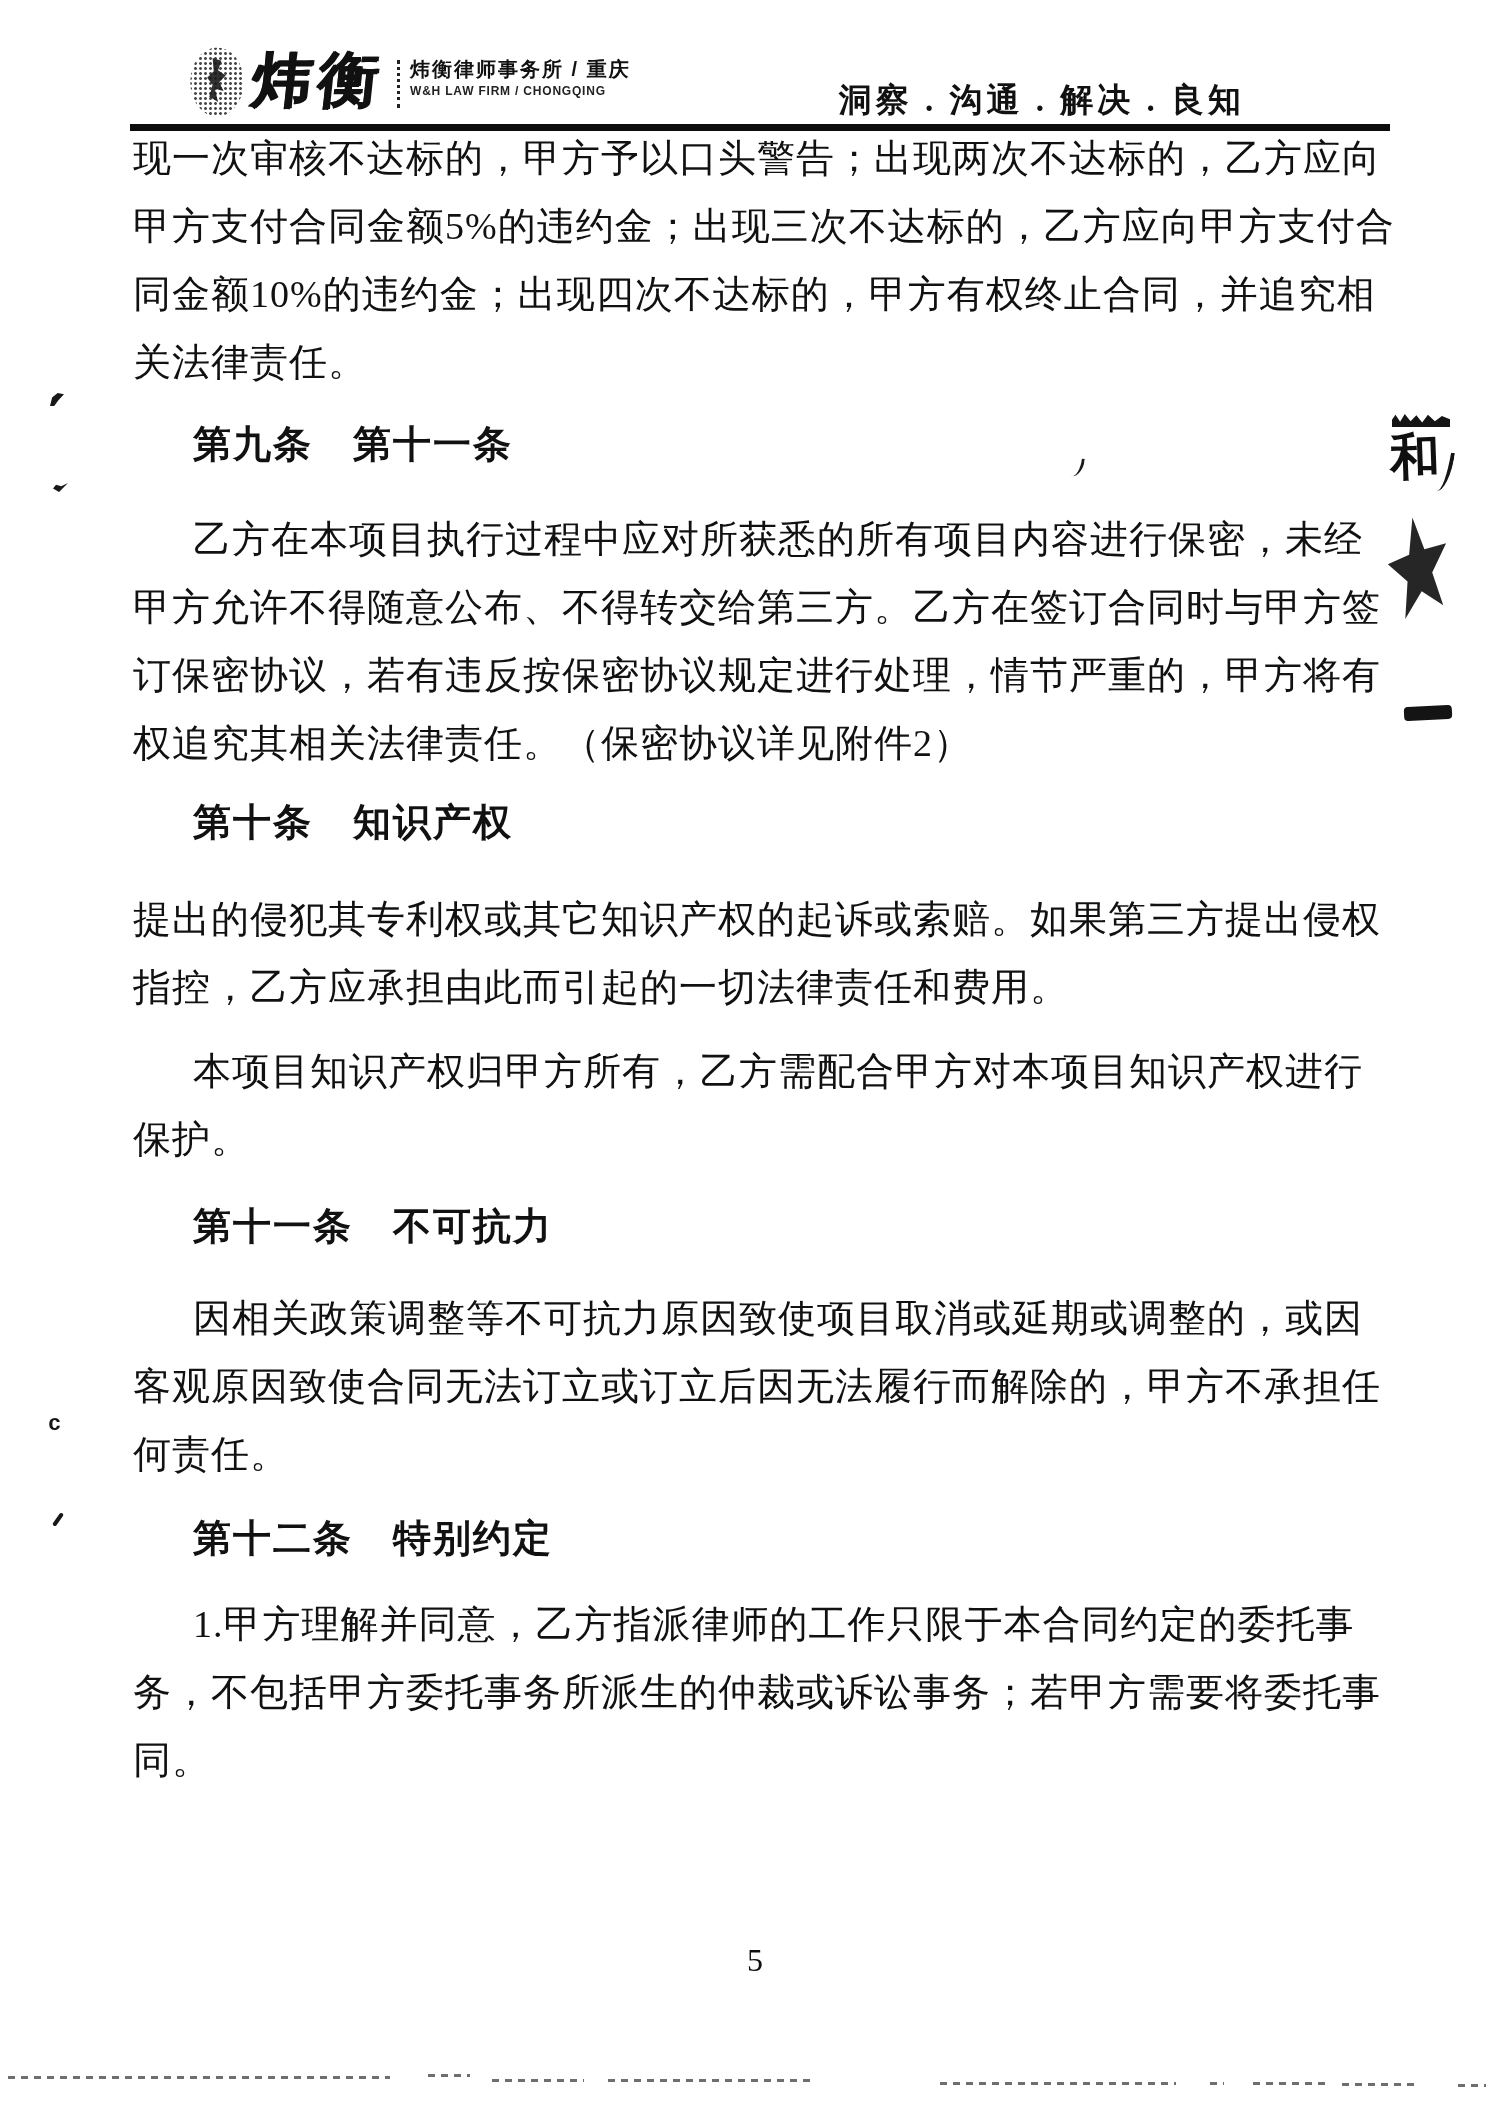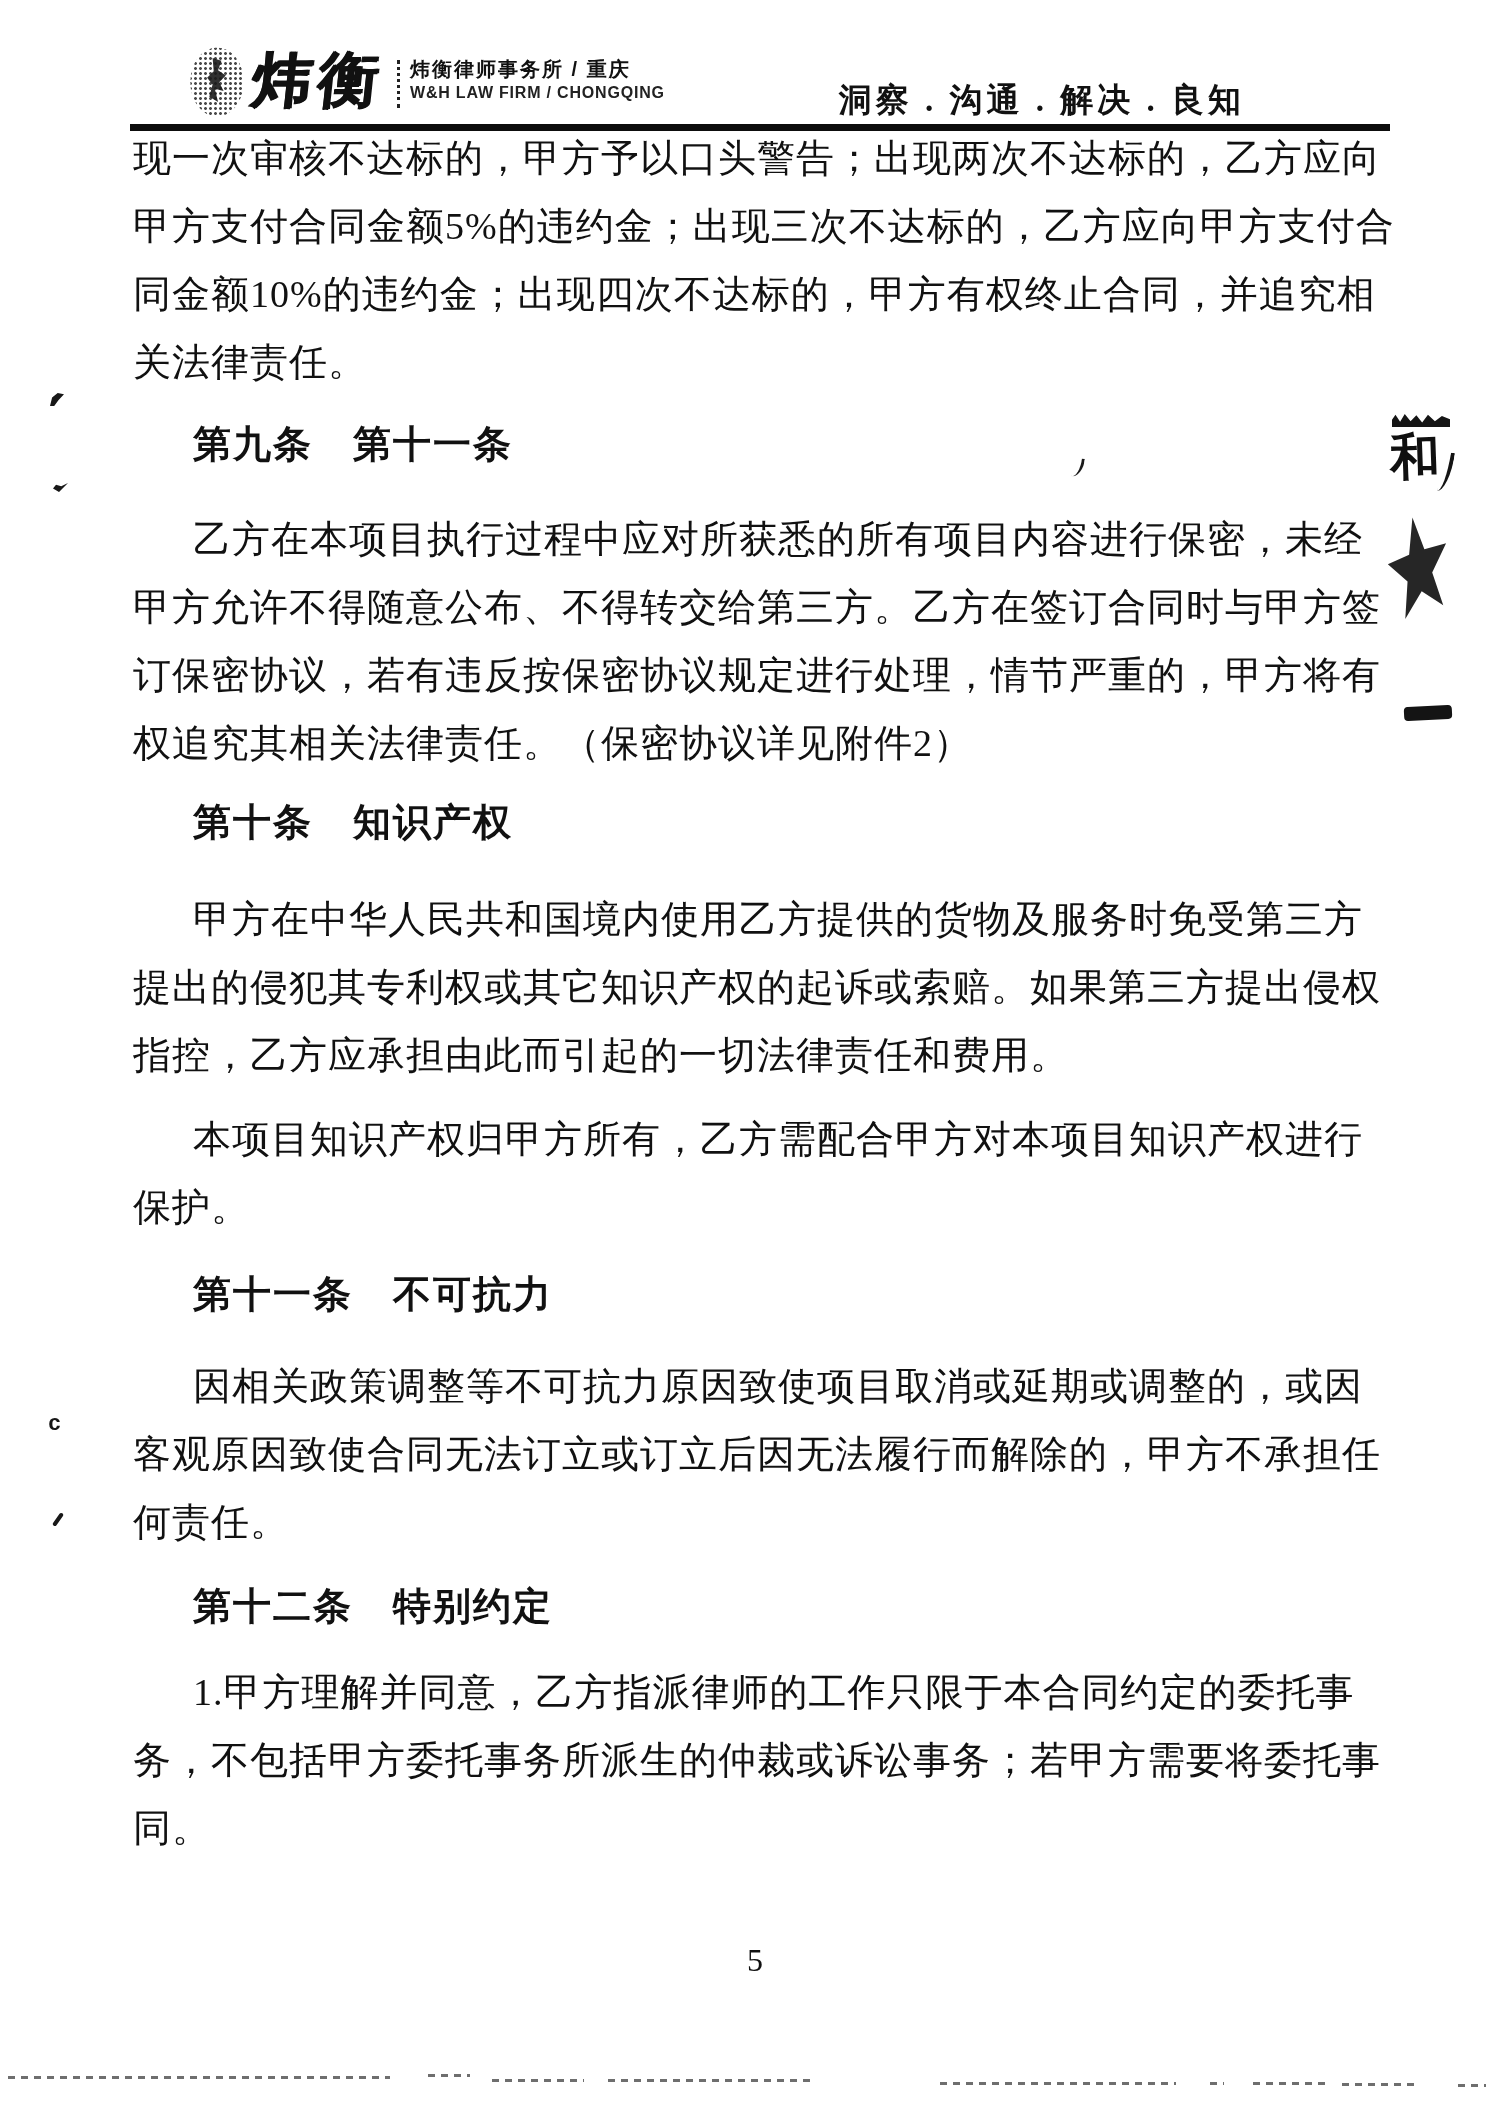--- a/index.html
+++ b/index.html
@@ -35,21 +35,21 @@
     border-left:3px dotted #222;
   }
   .firm-name-cn {
     position:absolute; left:410px; top:56px;
     font-family:"Liberation Sans","DejaVu Sans",sans-serif;
     font-size:20px; font-weight:700; letter-spacing:2px; white-space:nowrap;
   }
   .firm-name-en {
     position:absolute; left:410px; top:84px;
     font-family:"Liberation Sans","DejaVu Sans",sans-serif;
-    font-size:16px; font-weight:700; letter-spacing:.8px; color:#222;
+    font-size:12px; font-weight:700; letter-spacing:.8px; color:#222;
     white-space:nowrap;
   }
   .tagline {
     position:absolute; right:243px; top:78px;
     font-size:33px; font-weight:600; letter-spacing:4px; white-space:nowrap;
   }
   .header-rule {
     position:absolute; left:130px; top:124px; width:1260px; height:7px;
     background:#0d0d0d;
   }
@@ -142,21 +142,20 @@
     <div style="margin-top:27px">
       <div class="line indent">乙方在本项目执行过程中应对所获悉的所有项目内容进行保密，未经</div>
       <div class="line">甲方允许不得随意公布、不得转交给第三方。乙方在签订合同时与甲方签</div>
       <div class="line">订保密协议，若有违反按保密协议规定进行处理，情节严重的，甲方将有</div>
       <div class="line">权追究其相关法律责任。（保密协议详见附件2）</div>
     </div>
 
     <h2 class="article-heading" style="margin-top:11px">第十条　知识产权</h2>
 
     <div style="margin-top:29px">
-      <div class="line indent">甲方在中华人民共和国境内使用乙方提供的货物及服务时免受第三方</div>
       <div class="line">提出的侵犯其专利权或其它知识产权的起诉或索赔。如果第三方提出侵权</div>
       <div class="line">指控，乙方应承担由此而引起的一切法律责任和费用。</div>
     </div>
 
     <div style="margin-top:16px">
       <div class="line indent">本项目知识产权归甲方所有，乙方需配合甲方对本项目知识产权进行</div>
       <div class="line">保护。</div>
     </div>
 
     <h2 class="article-heading" style="margin-top:19px">第十一条　不可抗力</h2>

